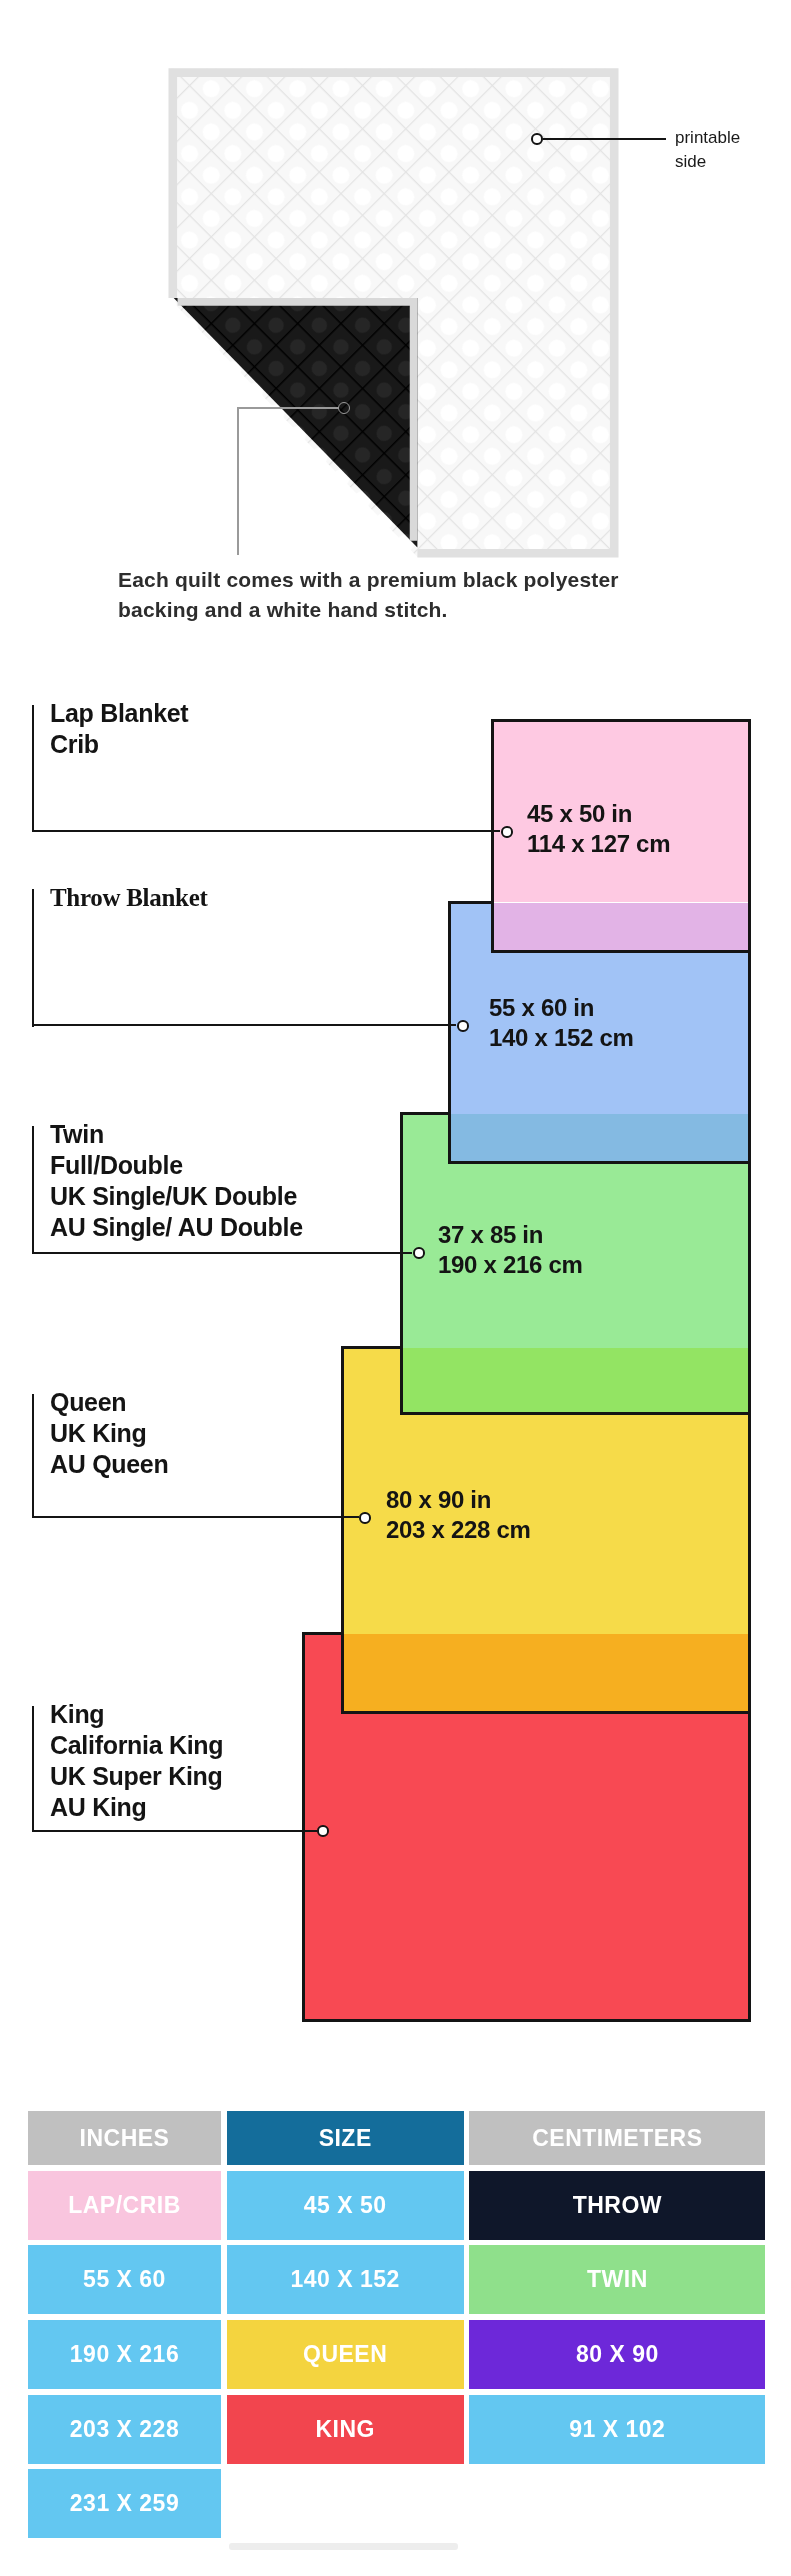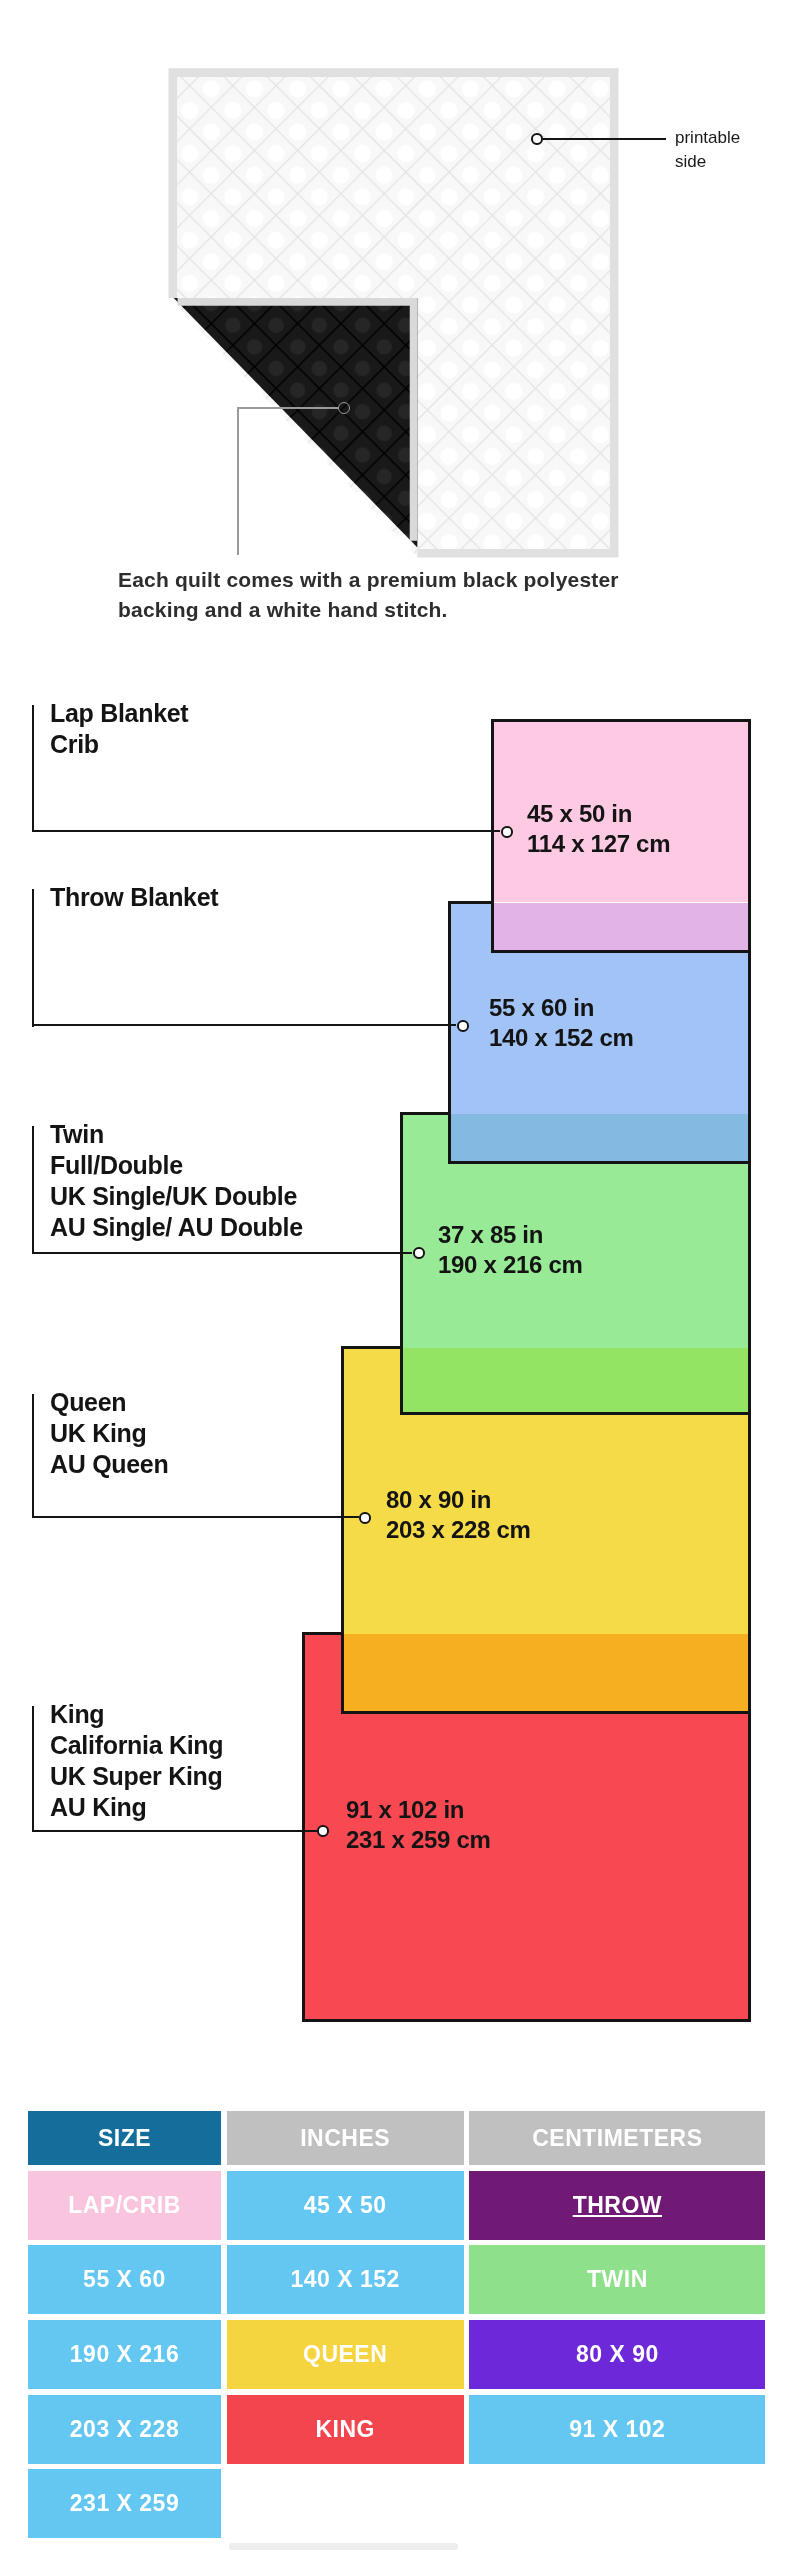--- a/index.html
+++ b/index.html
@@ -105,21 +105,21 @@
     <div>Crib</div>
   </div>
   <div class="vline" style="left:32px;top:705px;height:127px;"></div>
   <div class="hline" style="left:32px;top:830px;width:468px;"></div>
   <div class="ring" style="left:501px;top:826px;"></div>
   <div class="dim-text" style="left:527px;top:799px;">
     <div>45 x 50 in</div>
     <div>114 x 127 cm</div>
   </div>
 
-  <div class="size-label" style="left:50px;top:882px;">
+  <div class="size-label" style="left:50px;top:882px;font-family:Liberation Serif, serif;">
     <div>Throw Blanket</div>
   </div>
   <div class="vline" style="left:32px;top:889px;height:138px;"></div>
   <div class="hline" style="left:32px;top:1024px;width:424px;"></div>
   <div class="ring" style="left:457px;top:1020px;"></div>
   <div class="dim-text" style="left:489px;top:993px;">
     <div>55 x 60 in</div>
     <div>140 x 152 cm</div>
   </div>
 
@@ -152,34 +152,30 @@
 
   <div class="size-label" style="left:50px;top:1699px;">
     <div>King</div>
     <div>California King</div>
     <div>UK Super King</div>
     <div>AU King</div>
   </div>
   <div class="vline" style="left:32px;top:1706px;height:125px;"></div>
   <div class="hline" style="left:32px;top:1830px;width:285px;"></div>
   <div class="ring" style="left:317px;top:1825px;"></div>
-  <div class="dim-text" style="left:346px;top:1795px;">
-    <div>91 x 102 in</div>
-    <div>231 x 259 cm</div>
-  </div>
 
   <div id="size-table">
+    <div style="background-color: rgb(192, 192, 192);">INCHES</div>
     <div style="background-color: rgb(20, 109, 155);">SIZE</div>
-    <div style="background-color: rgb(192, 192, 192);">INCHES</div>
     <div style="background-color: rgb(192, 192, 192);">CENTIMETERS</div>
 
     <div style="background-color: rgb(249, 197, 222);">LAP/CRIB</div>
     <div style="background-color: rgb(99, 199, 241);">45 X 50</div>
 
-    <div style="background-color: #701a75; text-decoration: underline;">THROW</div>
+    <div style="background-color: #0f172a;">THROW</div>
     <div style="background-color: rgb(99, 199, 241);">55 X 60</div>
     <div style="background-color: rgb(99, 199, 241);">140 X 152</div>
 
     <div style="background-color: rgb(143, 224, 139);">TWIN</div>
     <div style="background-color: rgb(99, 199, 241);">190 X 216</div>
 
     <div style="background-color: rgb(244, 212, 63);">QUEEN</div>
     <div style="background-color: #6d28d9;">80 X 90</div>
     <div style="background-color: rgb(99, 199, 241);">203 X 228</div>
 

